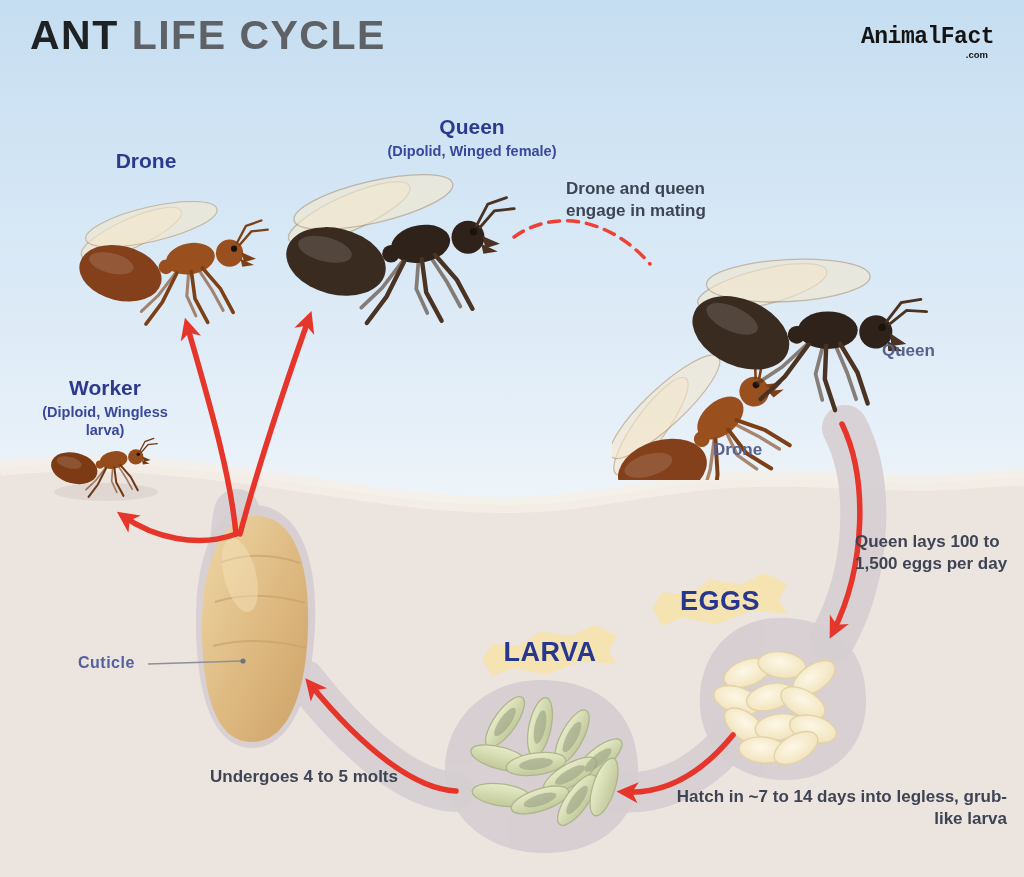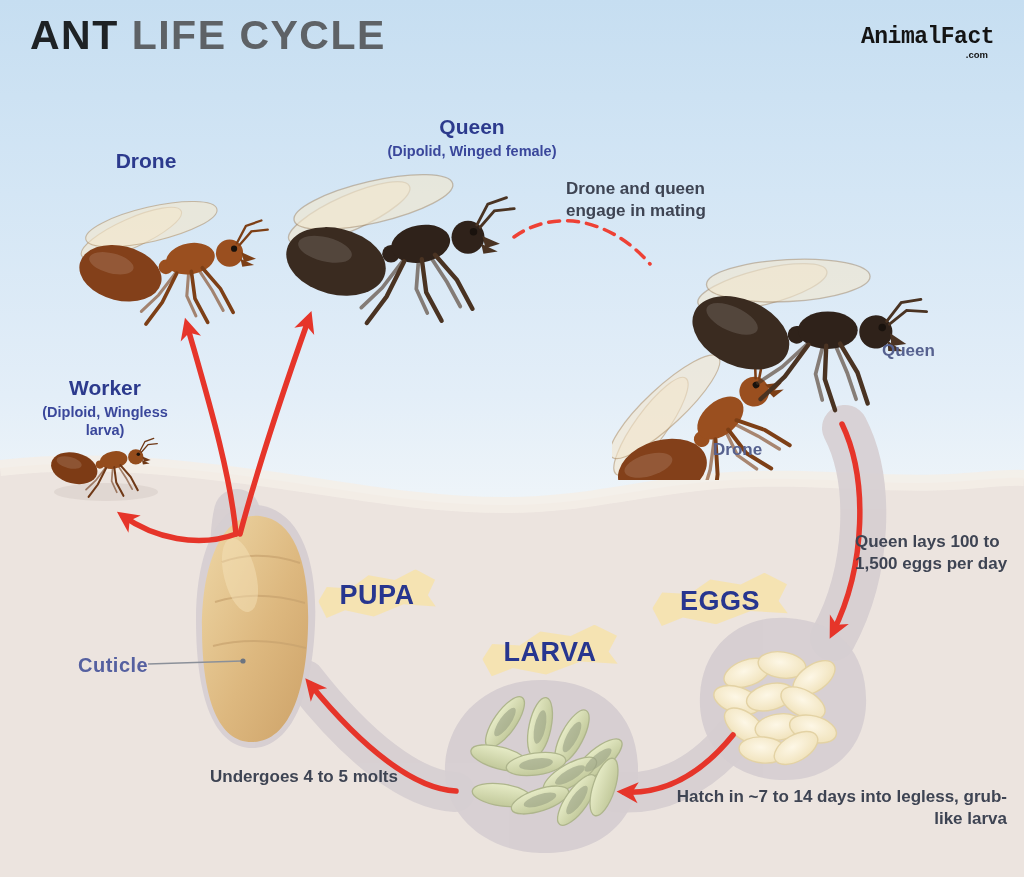--- a/index.html
+++ b/index.html
@@ -41,21 +41,21 @@
   
   .note{color:#3e4453;font-size:17px;line-height:1.32;font-weight:600;}
   .note-mating{left:566px;top:178px;width:175px;}
   .note-lays{left:855px;top:483px;width:162px;margin-top:48px;}
   .note-hatch{left:672px;top:786px;width:335px;text-align:right;}
   .note-molts{left:174px;top:766px;width:260px;text-align:center;}
   .note-cuticle-body{left:38px;top:543px;width:178px;}
   .pair-lbl{color:#56618f;font-size:17px;font-weight:700;}
   .pair-queen{left:882px;top:341px;}
   .pair-drone{left:713px;top:440px;}
-  .cuticle-lbl{left:78px;top:654px;color:#5560a0;font-size:20px;font-weight:700;letter-spacing:0.5px;}
+  .cuticle-lbl{left:78px;top:654px;color:#5560a0;font-size:16px;font-weight:700;letter-spacing:0.5px;}
 
   .layer{left:0;top:0;}
 </style>
 </head>
 <body>
 
 <div class="canvas">
 
   <svg class="abs layer" width="1024" height="877" viewBox="0 0 1024 877">
     <defs>
@@ -223,24 +223,20 @@
   </div>
   <div class="abs caste caste-queen">
     <div class="nm">Queen</div>
     <div class="sub">(Dipolid, Winged female)</div>
   </div>
   <div class="abs caste caste-worker">
     <div class="nm">Worker</div>
     <div class="sub">(Diploid, Wingless larva)</div>
   </div>
 
-  <div class="abs stage stage-pupa">
-    <div class="hl"></div>
-    <span class="lbl">PUPA</span>
-  </div>
   <div class="abs stage stage-larva">
     <div class="hl"></div>
     <span class="lbl">LARVA</span>
   </div>
   <div class="abs stage stage-eggs">
     <div class="hl"></div>
     <span class="lbl">EGGS</span>
   </div>
 
   <div class="abs note note-mating">Drone and queen engage in mating</div>

